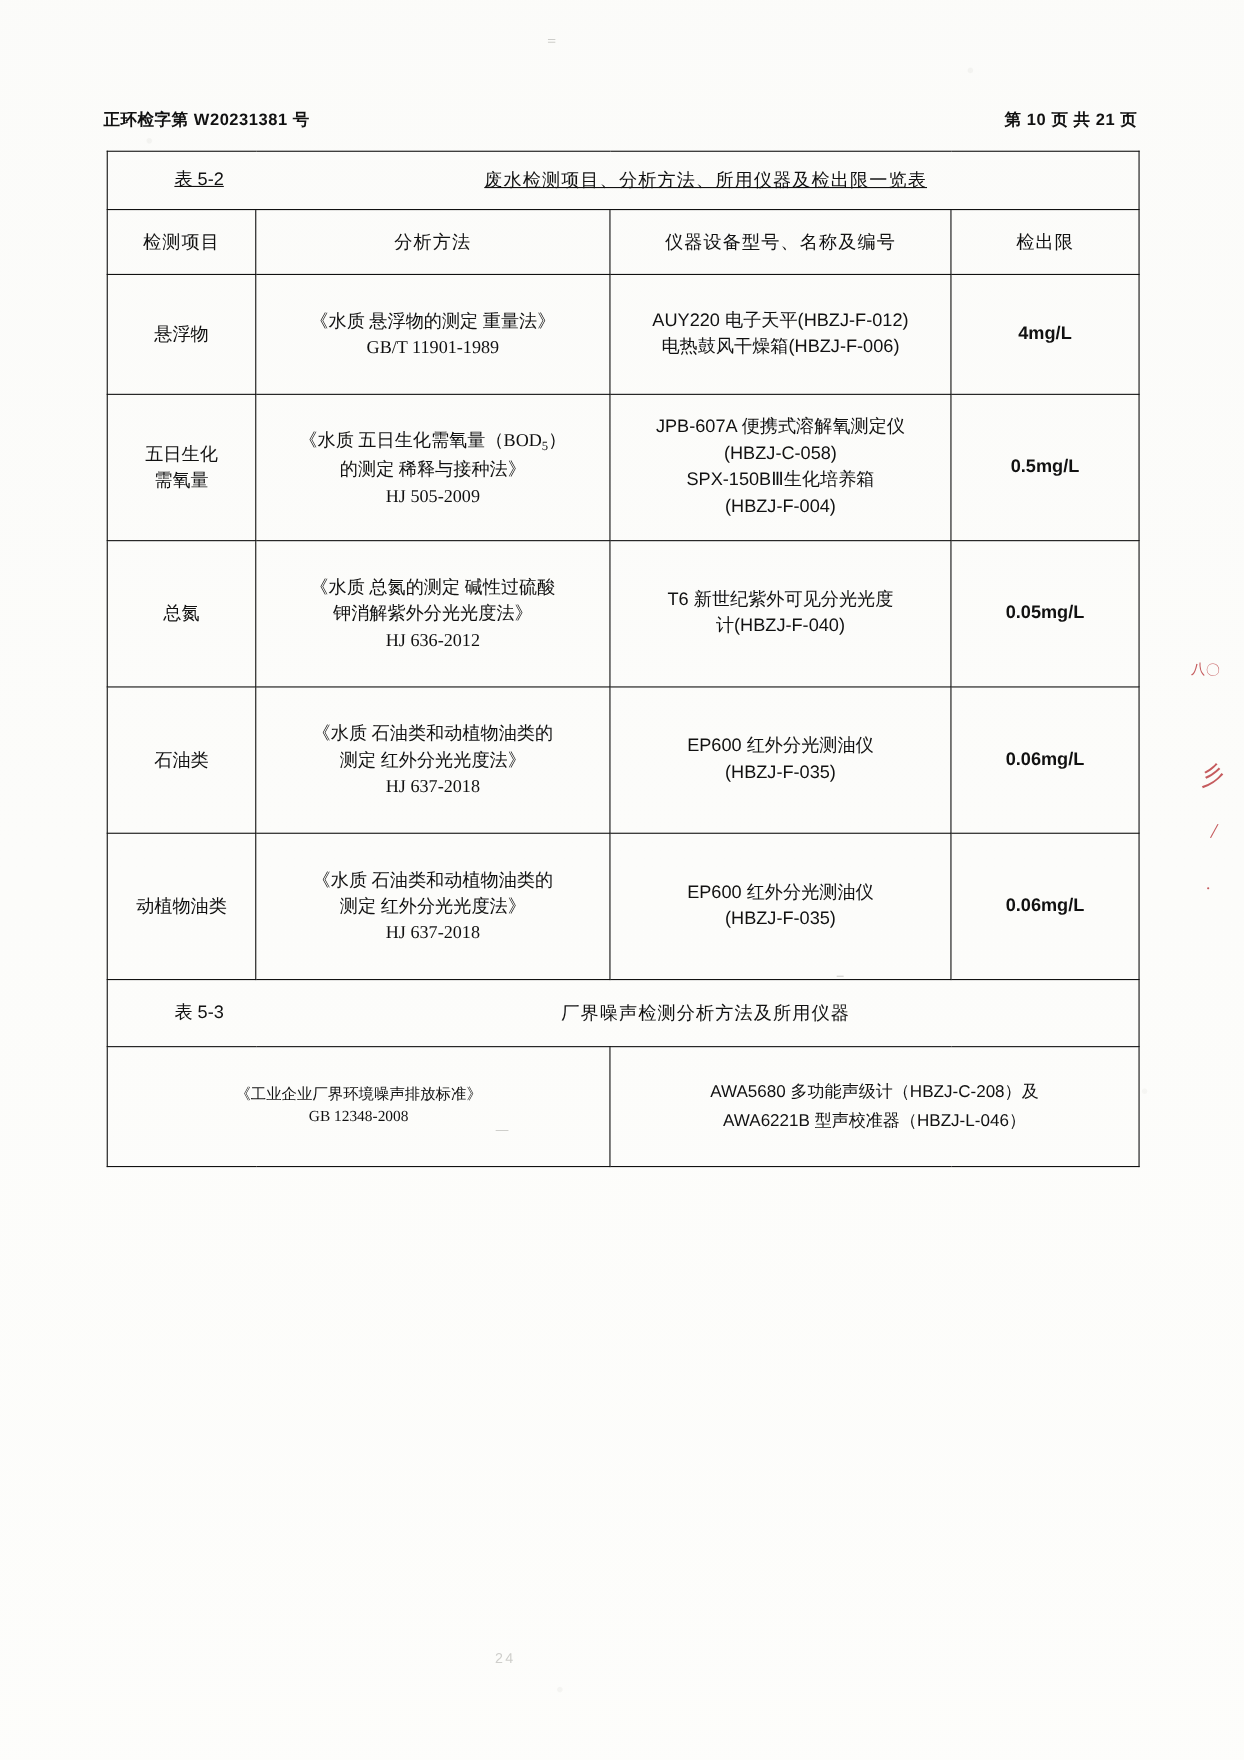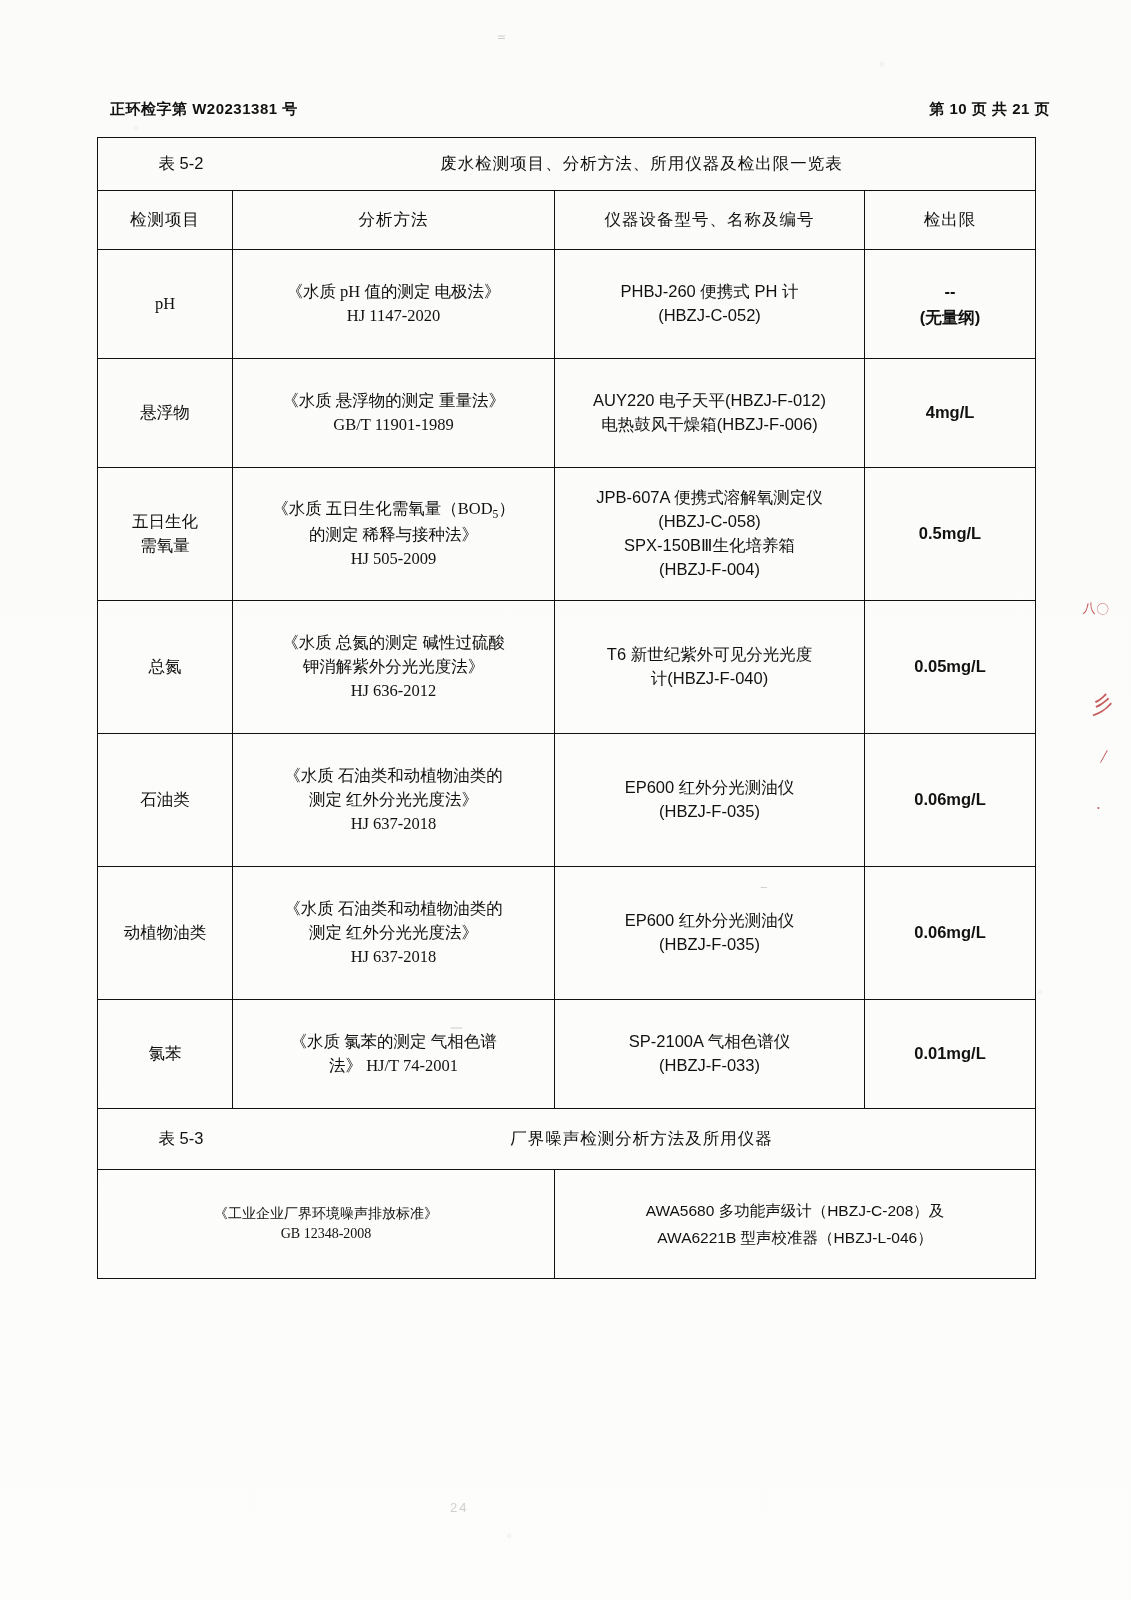--- a/index.html
+++ b/index.html
@@ -30,21 +30,21 @@
     background:
       radial-gradient(circle at 12% 8%, rgba(170,170,160,0.10) 0 2px, transparent 3px),
       radial-gradient(circle at 78% 4%, rgba(170,170,160,0.10) 0 2px, transparent 3px),
       radial-gradient(circle at 45% 96%, rgba(170,170,160,0.10) 0 2px, transparent 3px),
       radial-gradient(circle at 92% 62%, rgba(170,170,160,0.08) 0 2px, transparent 3px),
       linear-gradient(180deg, rgba(250,250,248,0.6), rgba(252,252,250,0.2));
   }
   .header {
     position: absolute;
     top: 100px;
-    left: 110px;
+    left: 94px;
     width: 940px;
     display: flex;
     justify-content: space-between;
     align-items: baseline;
     font-family: "Liberation Sans", "DejaVu Sans", sans-serif;
     font-size: 15px;
     font-weight: bold;
     letter-spacing: 0.5px;
   }
   .doc-no { white-space: nowrap; }
@@ -59,21 +59,21 @@
     table-layout: fixed;
   }
   table.main td {
     border: 1px solid #111;
     padding: 6px 8px;
     vertical-align: middle;
     text-align: center;
     line-height: 1.45;
     font-size: 16.5px;
   }
-  .outer-top td { border-top: 2px solid #000; }
+  .outer-top td { border-top: 2px solid #000; text-decoration: underline; }
 
   .caption-cell {
     height: 40px;
     font-size: 17px;
   }
   .caption-inner {
     display: flex;
     align-items: center;
   }
   .caption-label {
@@ -196,35 +196,20 @@
       </td>
     </tr>
 
     <tr class="colhead">
       <td>检测项目</td>
       <td>分析方法</td>
       <td>仪器设备型号、名称及编号</td>
       <td>检出限</td>
     </tr>
 
-    <tr class="row-tall">
-      <td class="item-cell">pH</td>
-      <td class="method-cell">
-        <div>《水质 pH 值的测定 电极法》</div>
-        <div>HJ 1147-2020</div>
-      </td>
-      <td class="device-cell">
-        <div>PHBJ-260 便携式 PH 计</div>
-        <div>(HBZJ-C-052)</div>
-      </td>
-      <td class="limit-cell two-line">
-        <div>--</div>
-        <div>(无量纲)</div>
-      </td>
-    </tr>
 
     <tr class="row-tall">
       <td class="item-cell">悬浮物</td>
       <td class="method-cell">
         <div>《水质 悬浮物的测定 重量法》</div>
         <div>GB/T 11901-1989</div>
       </td>
       <td class="device-cell">
         <div>AUY220 电子天平(HBZJ-F-012)</div>
         <div>电热鼓风干燥箱(HBZJ-F-006)</div>
@@ -288,32 +273,20 @@
         <div>HJ 637-2018</div>
       </td>
       <td class="device-cell">
         <div>EP600 红外分光测油仪</div>
         <div>(HBZJ-F-035)</div>
       </td>
       <td class="limit-cell">0.06mg/L</td>
     </tr>
 
 
-    <tr class="row-tall">
-      <td class="item-cell">氯苯</td>
-      <td class="method-cell">
-        <div>《水质 氯苯的测定 气相色谱</div>
-        <div>法》 HJ/T 74-2001</div>
-      </td>
-      <td class="device-cell">
-        <div>SP-2100A 气相色谱仪</div>
-        <div>(HBZJ-F-033)</div>
-      </td>
-      <td class="limit-cell">0.01mg/L</td>
-    </tr>
 
     <tr class="sub-caption">
       <td colspan="4">
         <div class="caption-inner">
           <span class="caption-label">表 5-3</span>
           <span class="caption-title">厂界噪声检测分析方法及所用仪器</span>
         </div>
       </td>
     </tr>
 

